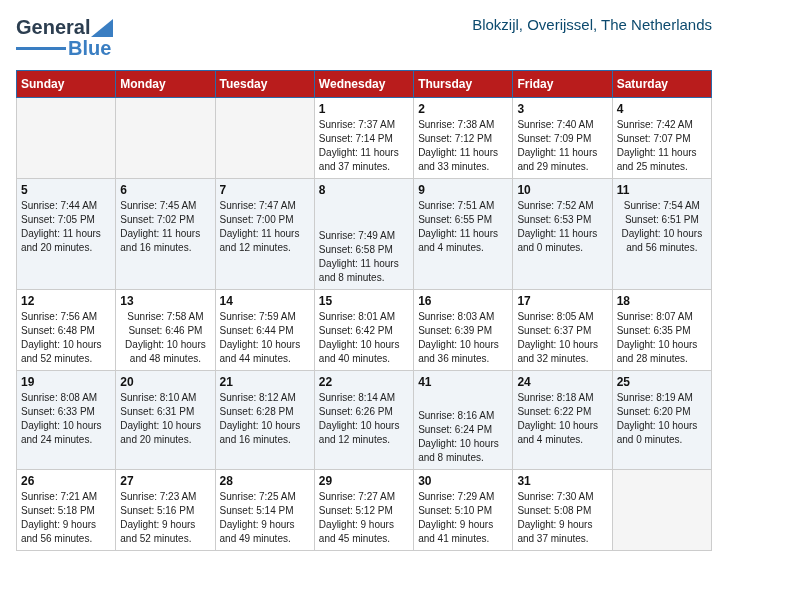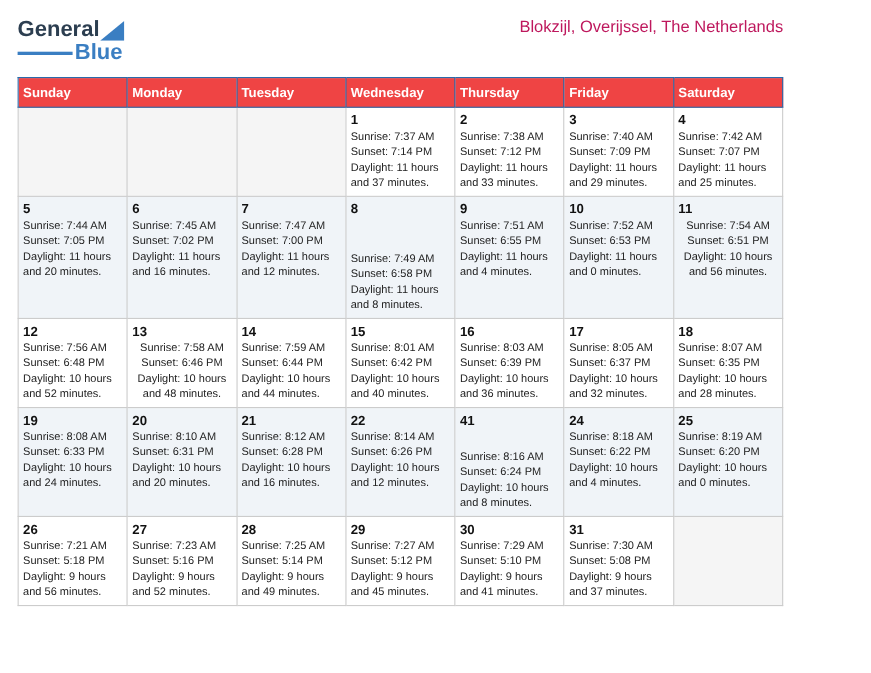--- a/index.html
+++ b/index.html
@@ -30,29 +30,29 @@
       text-align: right;
     }
     .title-block h1 {
       font-size: 32px;
       font-weight: bold;
       color: #2c3e50;
     }
     .title-block h2 {
       font-size: 15px;
       font-weight: normal;
-      color: #be185d;
+      color: #0c4a6e;
     }
     .calendar {
       width: 100%;
       border-collapse: collapse;
       font-size: 11px;
     }
     .calendar thead tr th {
-      background: #ef4444;
+      background: #b91c1c;
       color: #fff;
       font-size: 12px;
       font-weight: bold;
       padding: 6px 4px;
       text-align: left;
       border: 1px solid #2a6aaa;
     }
     .calendar tbody tr td {
       border: 1px solid #ccc;
       vertical-align: top;

